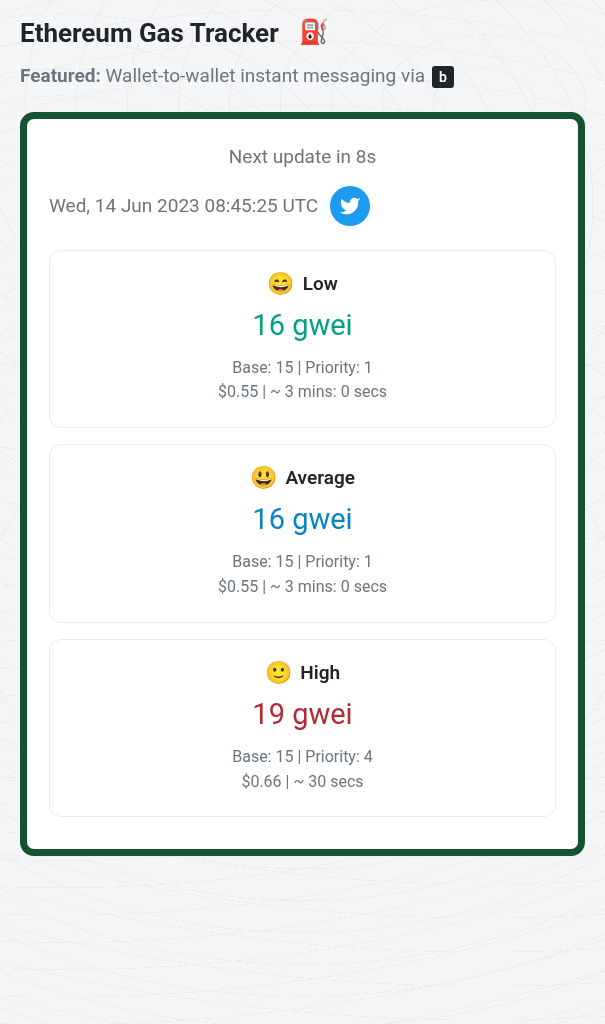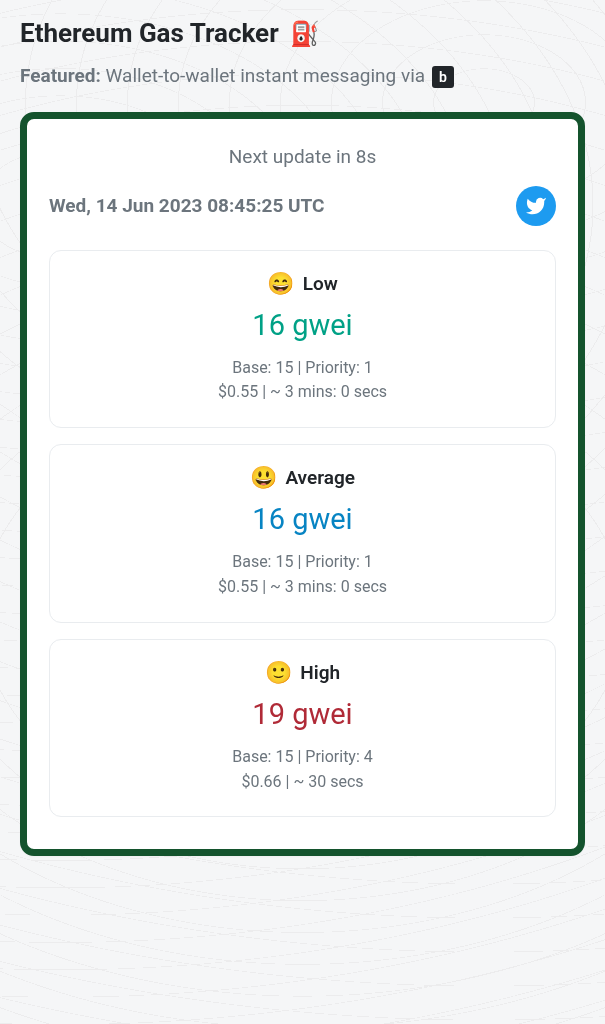--- a/index.html
+++ b/index.html
@@ -25,22 +25,22 @@
         repeating-radial-gradient(ellipse 130px 90px at 50% 60%, transparent 0, transparent 45px, #888 45px, #888 46px, transparent 46px);
       z-index: 0;
     }
     .content {
       position: relative;
       z-index: 1;
       padding: 18px 20px;
     }
     .title-row {
       display: flex;
-      align-items: flex-end;
-      gap: 12px;
+      align-items: flex-start;
+      gap: 21px;
       margin-bottom: 14px;
     }
     .page-title {
       font-size: 26px;
       font-weight: 700;
       color: #212529;
     }
     .gas-icon {
       font-size: 24px;
     }
@@ -81,24 +81,23 @@
     }
     .next-update {
       text-align: center;
       color: #6c757d;
       font-size: 19px;
       margin-bottom: 18px;
     }
     .timestamp-row {
       display: flex;
       align-items: center;
-      justify-content: space-between;
+      justify-content: flex-start;
       gap: 12px;
       margin-bottom: 24px;
-      font-weight: bold;
     }
     .timestamp {
       color: #6c757d;
       font-size: 19px;
     }
     .twitter-btn {
       width: 40px;
       height: 40px;
       border-radius: 50%;
       background: #1d9bf0;

